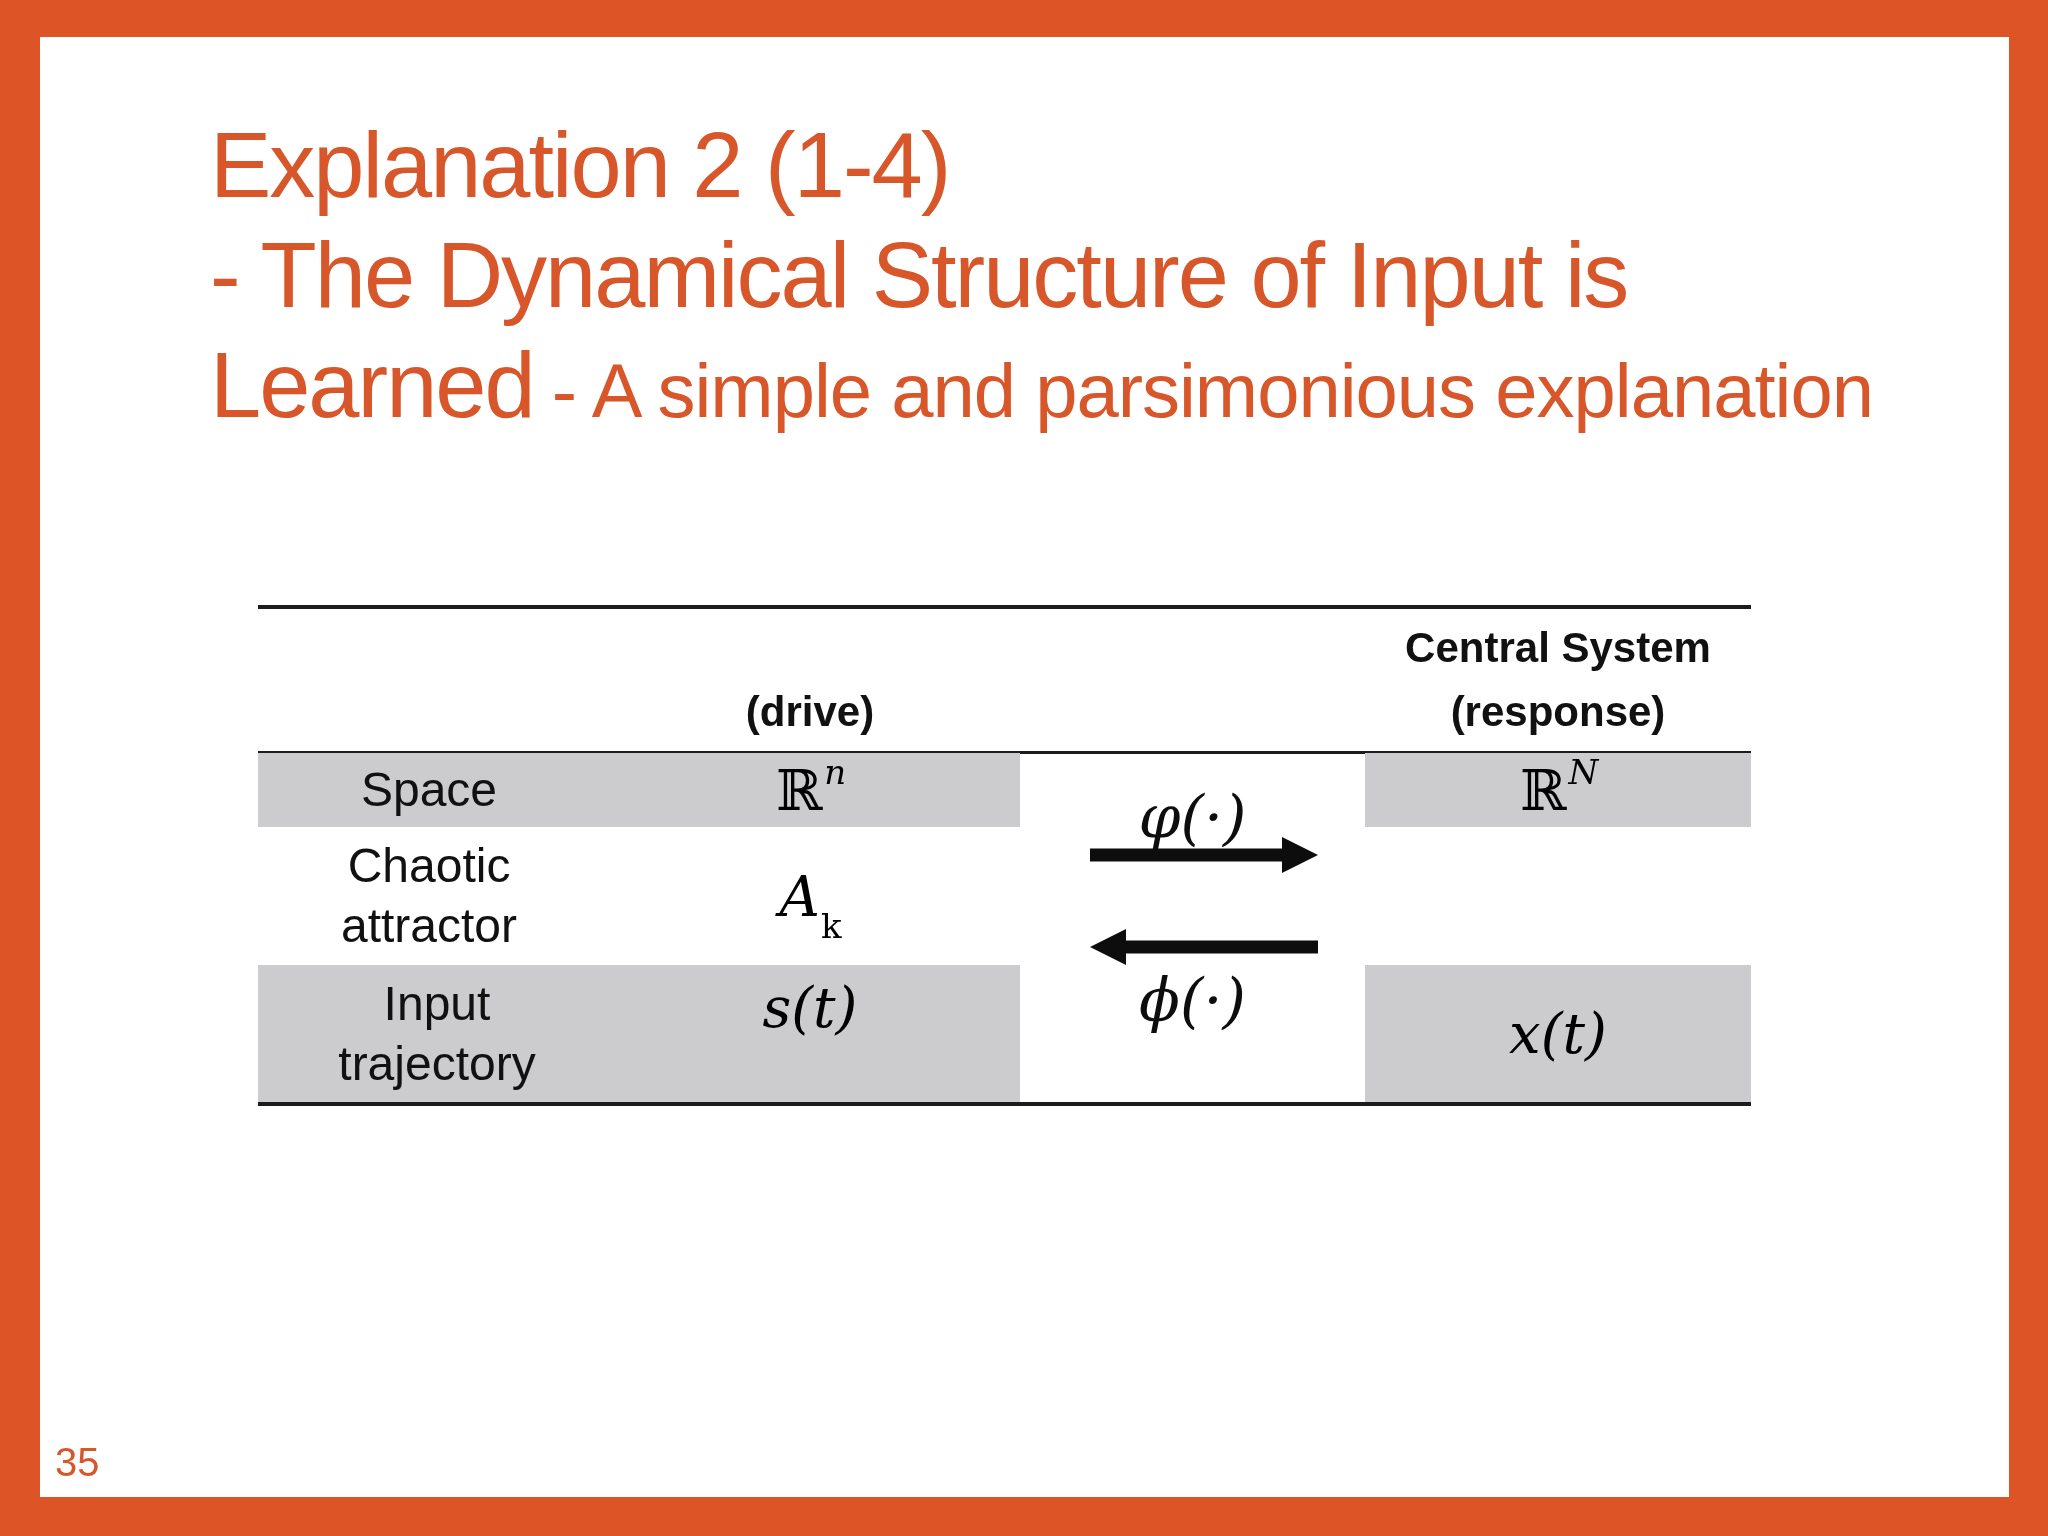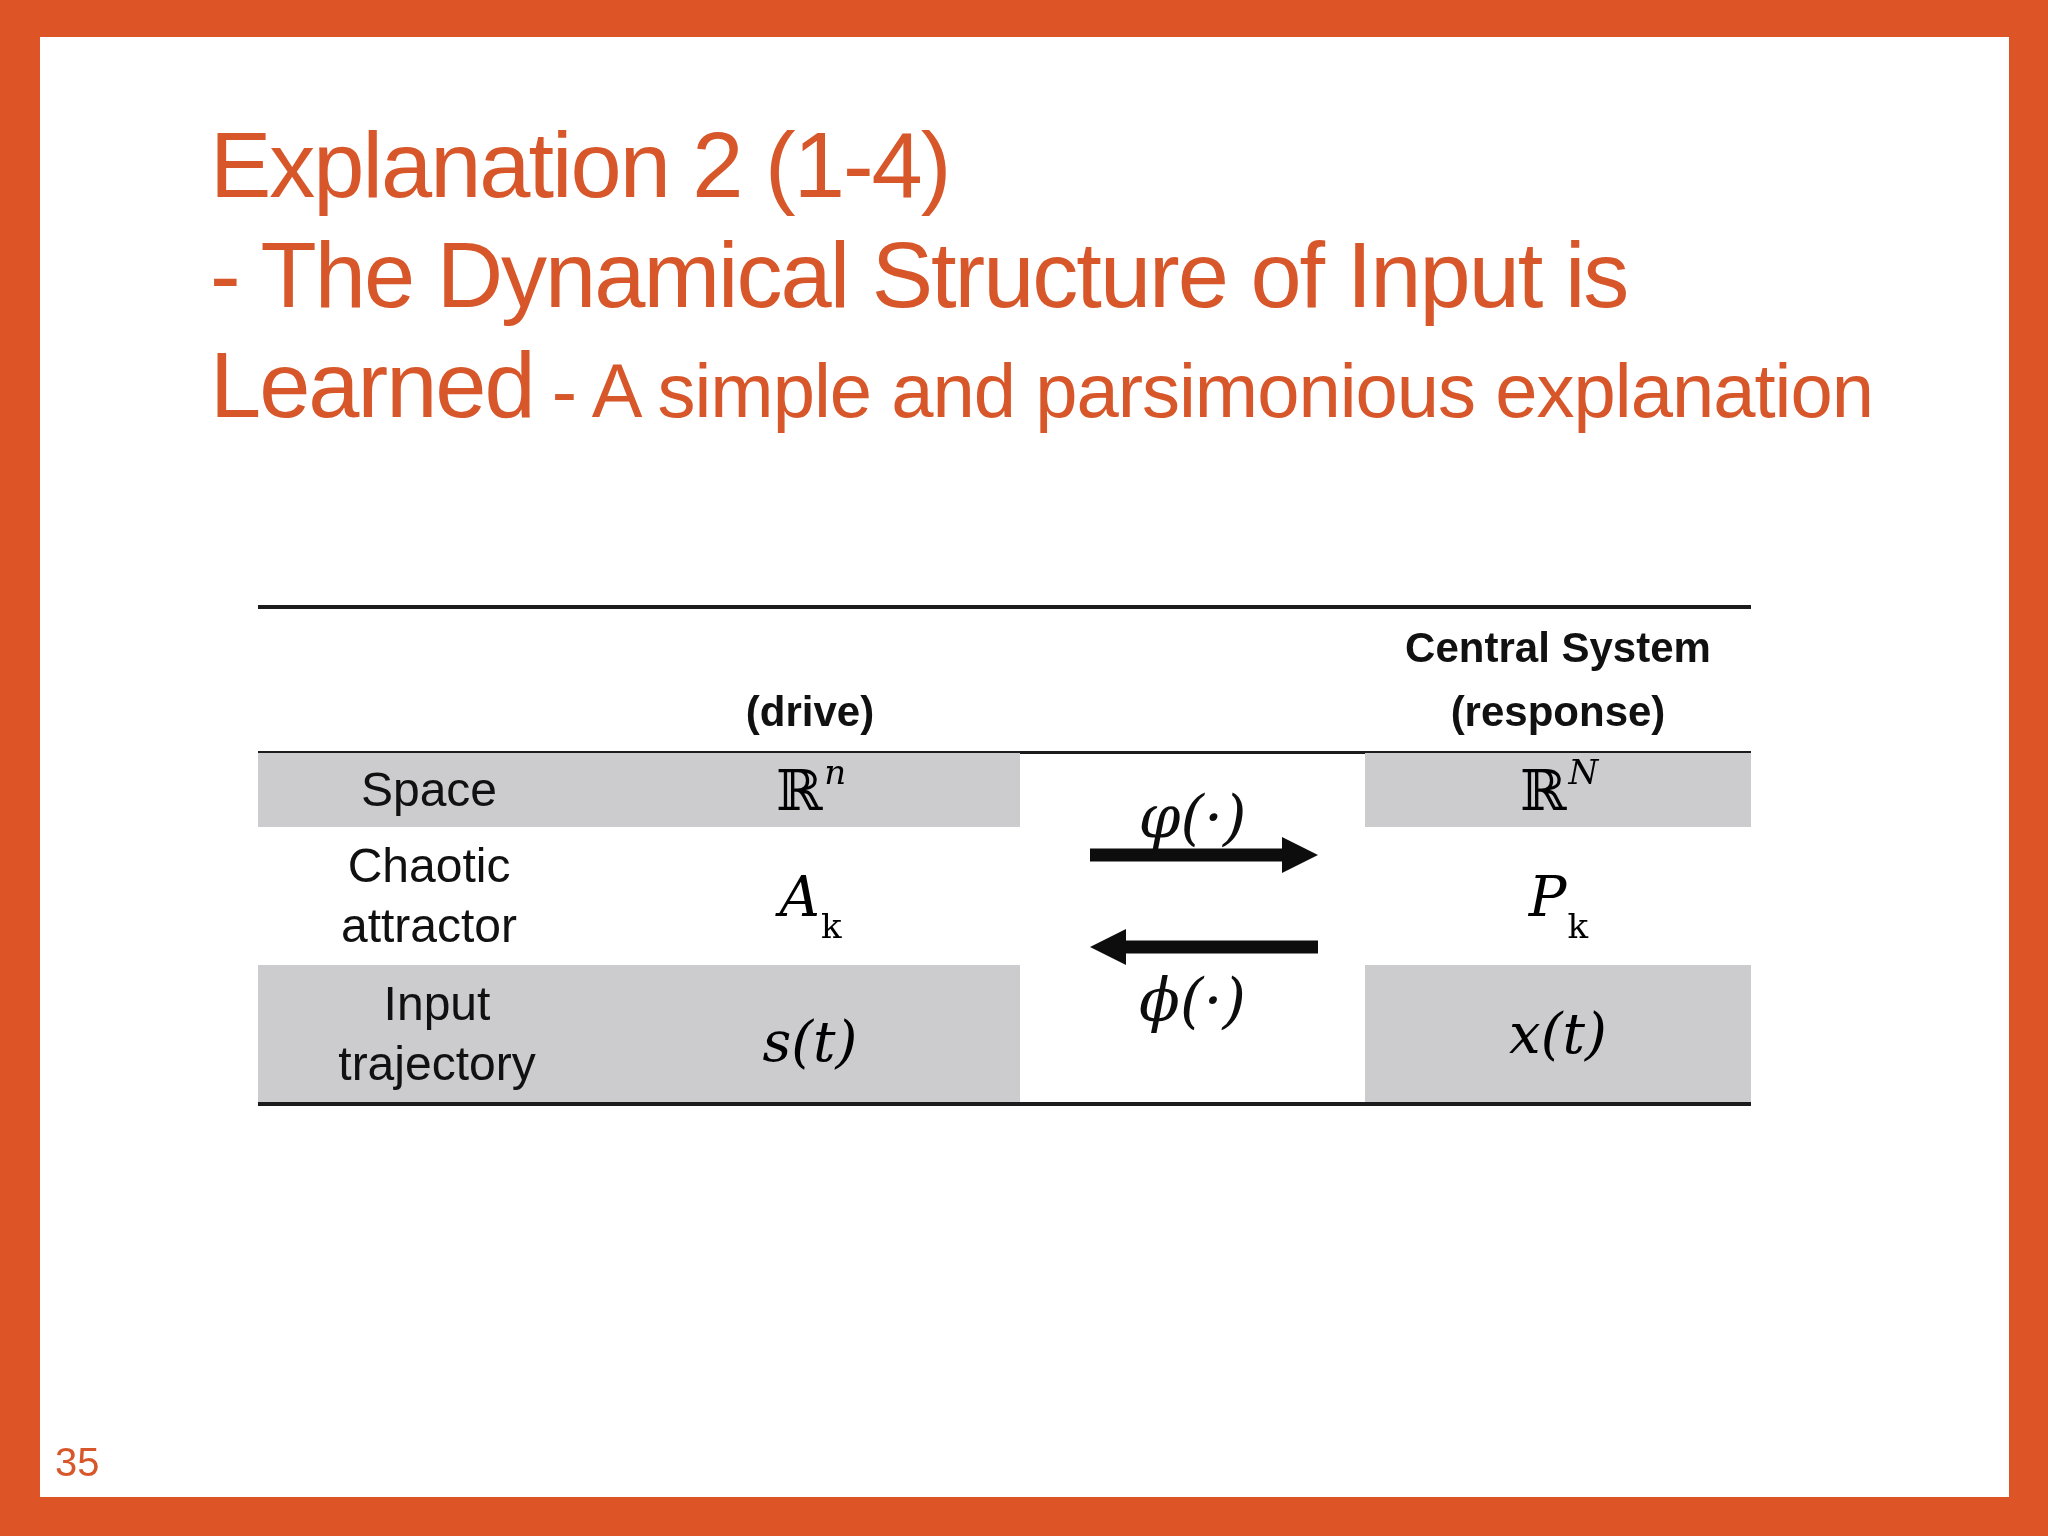--- a/index.html
+++ b/index.html
@@ -46,21 +46,21 @@
   .lbl-r3{left:0;top:360px;width:342px;height:137px;padding-left:8px;}
 
   .math{font-family:"DejaVu Serif","DejaVu Sans",serif;font-style:italic;font-size:56px;color:#000000;}
   .math .up{font-style:normal;}
   .math sup{font-size:34px;position:relative;top:-6px;left:2px;line-height:0;}
   .math sub{font-size:34px;position:relative;top:10px;left:1px;line-height:0;font-style:normal;}
   .m-ext-r1{left:342px;top:148px;width:420px;height:74px;}
   .m-cen-r1{left:1107px;top:148px;width:386px;height:74px;}
   .m-ext-r2{left:342px;top:222px;width:420px;height:138px;}
   .m-cen-r2{left:1107px;top:222px;width:386px;height:138px;}
-  .m-ext-r3{left:342px;top:368px;width:420px;height:101px;align-items:flex-end;}
+  .m-ext-r3{left:342px;top:352px;width:420px;height:101px;}
   .m-cen-r3{left:1107px;top:360px;width:386px;height:137px;}
 
   .map-lbl{position:absolute;left:762px;width:345px;display:flex;align-items:center;justify-content:center;
            font-family:"DejaVu Serif","DejaVu Sans",serif;font-style:italic;font-size:60px;color:#0d0d0d;}
   .map-fwd{top:177px;height:70px;}
   .map-bwd{top:357px;height:76px;}
   .arrow{position:absolute;left:832px;width:228px;height:36px;}
   .arrow.fwd{top:232px;}
   .arrow.bwd{top:324px;}
 
@@ -114,23 +114,20 @@
 
     <div class="cell lbl lbl-r2">
       <div>
         <span>Chaotic</span><br>
         <span>attractor</span>
       </div>
     </div>
     <div class="cell math m-ext-r2">
       <span><span>A</span><sub>k</sub></span>
     </div>
-    <div class="cell math m-cen-r2">
-      <span><span>P</span><sub>k</sub></span>
-    </div>
 
     <div class="cell lbl lbl-r3">
       <div>
         <span>Input</span><br>
         <span>trajectory</span>
       </div>
     </div>
     <div class="cell math m-ext-r3">
       <span>s(t)</span>
     </div>

